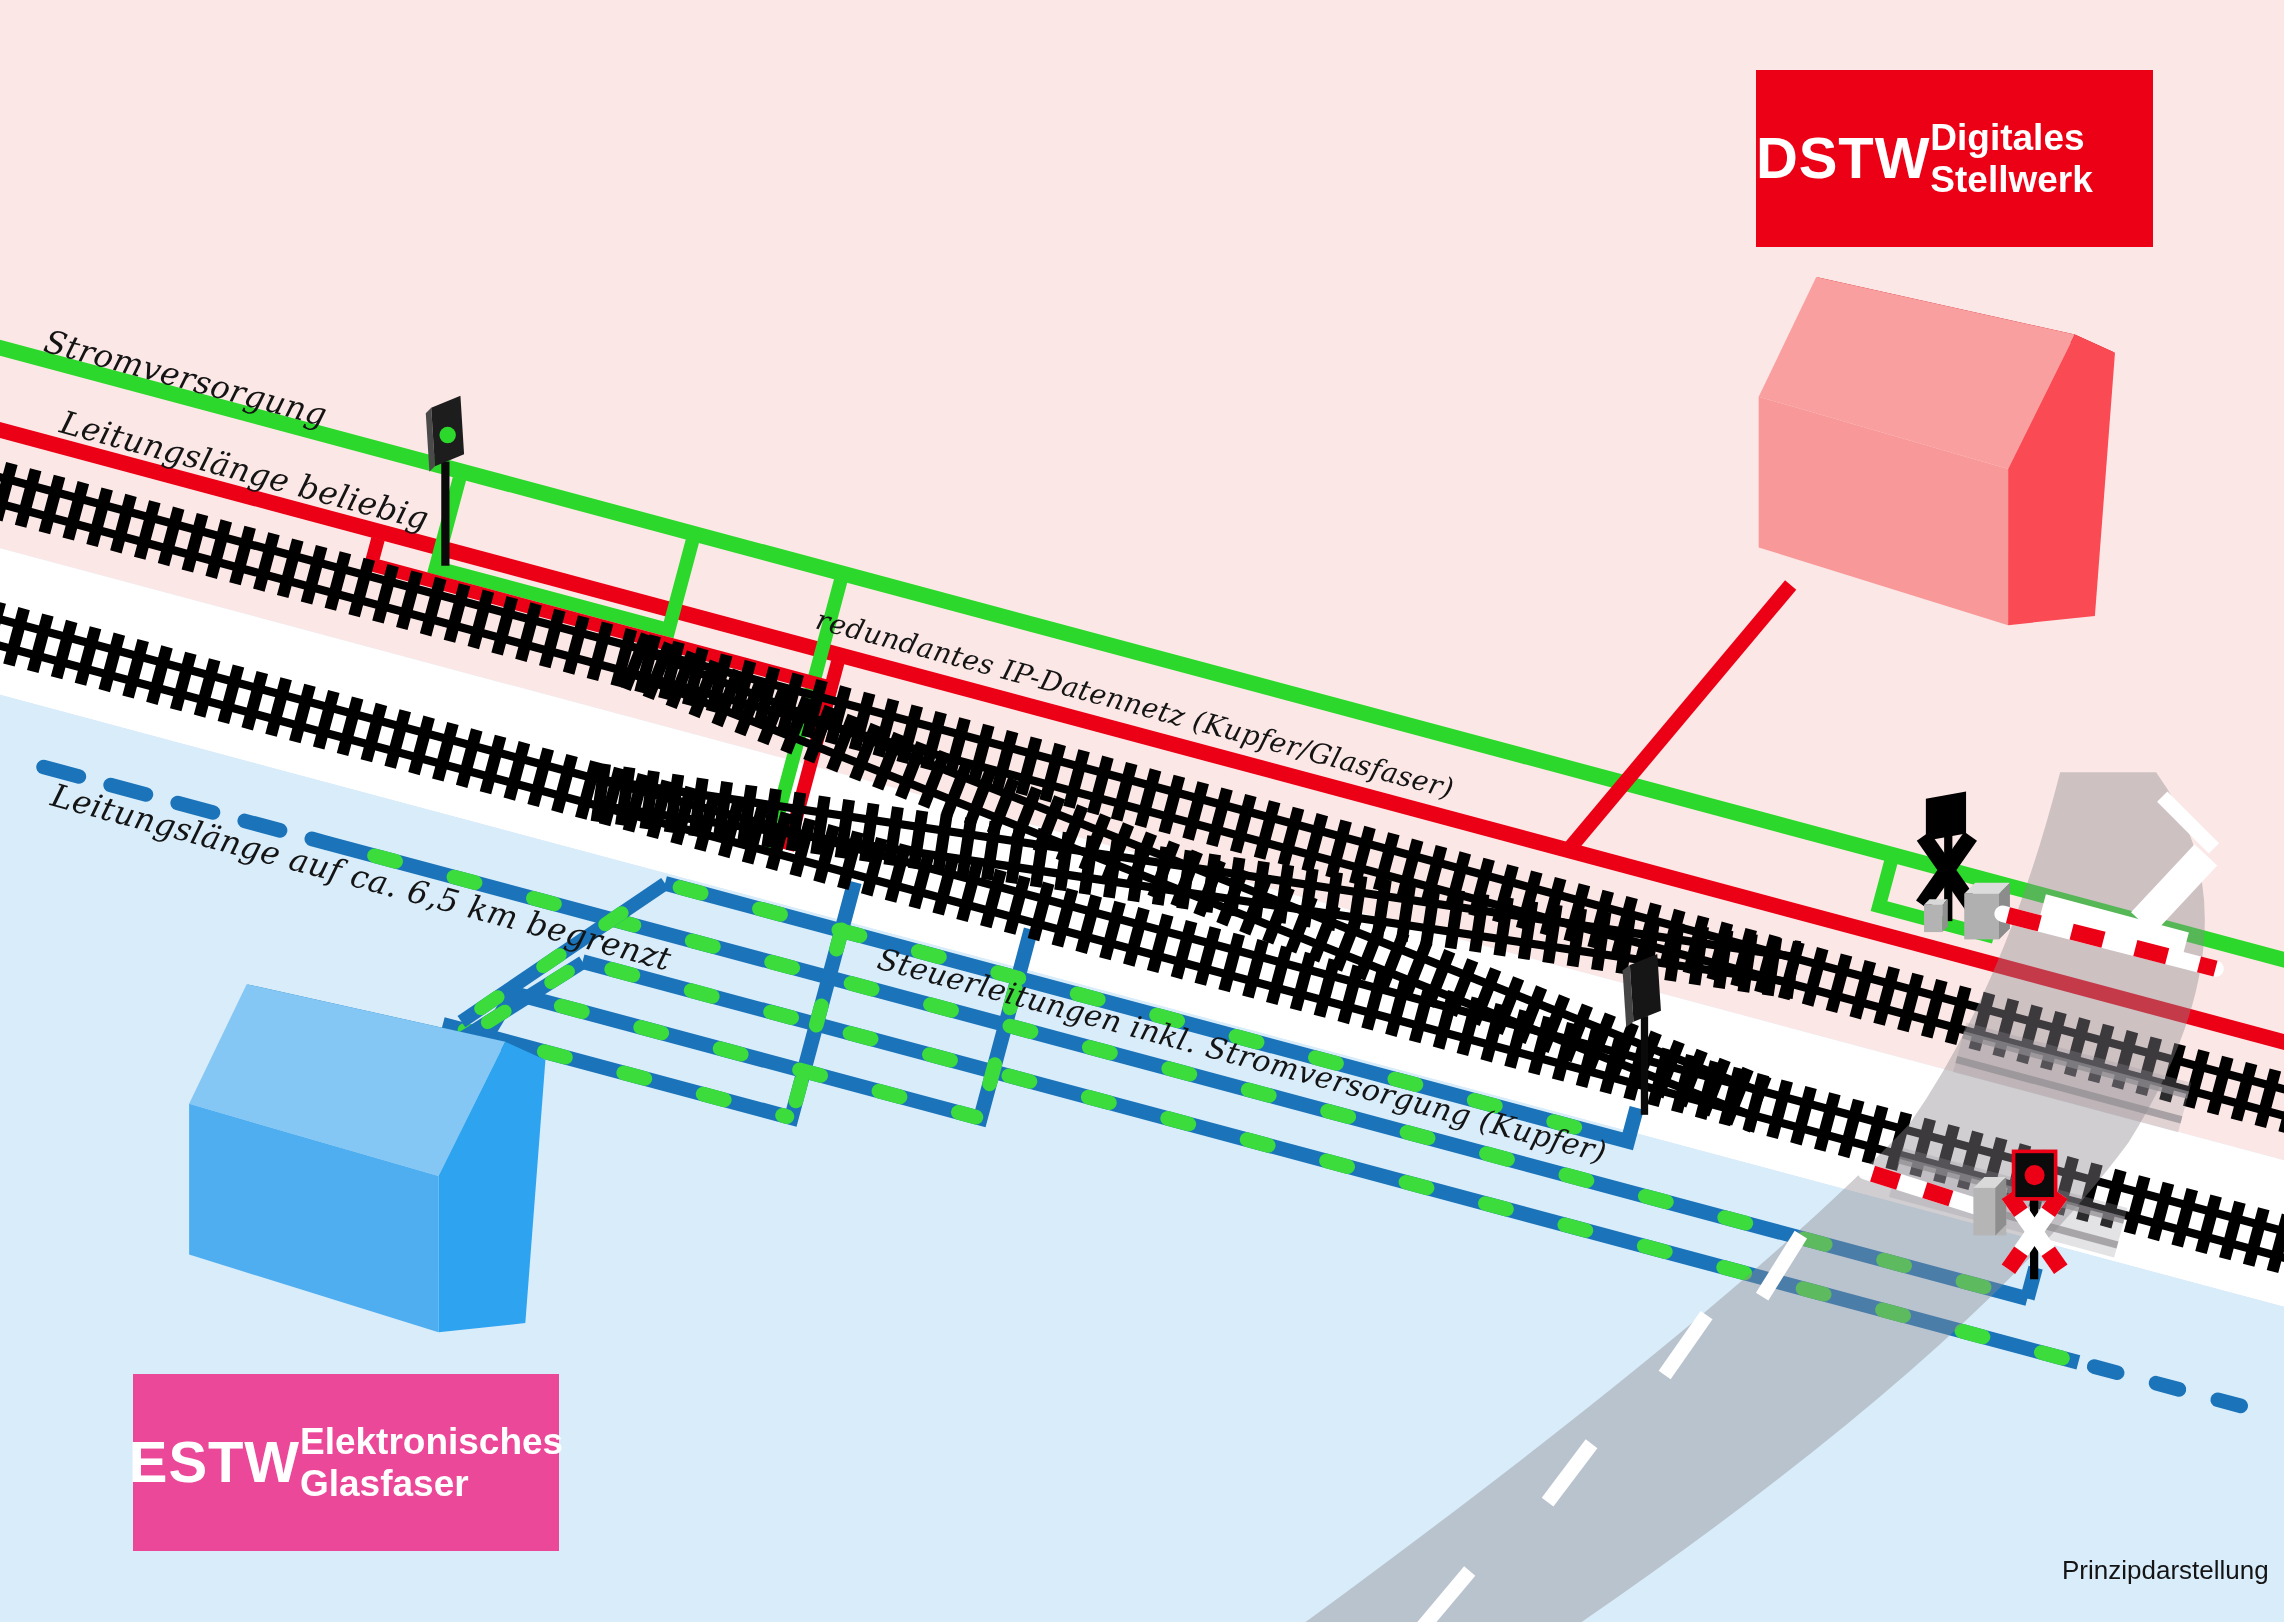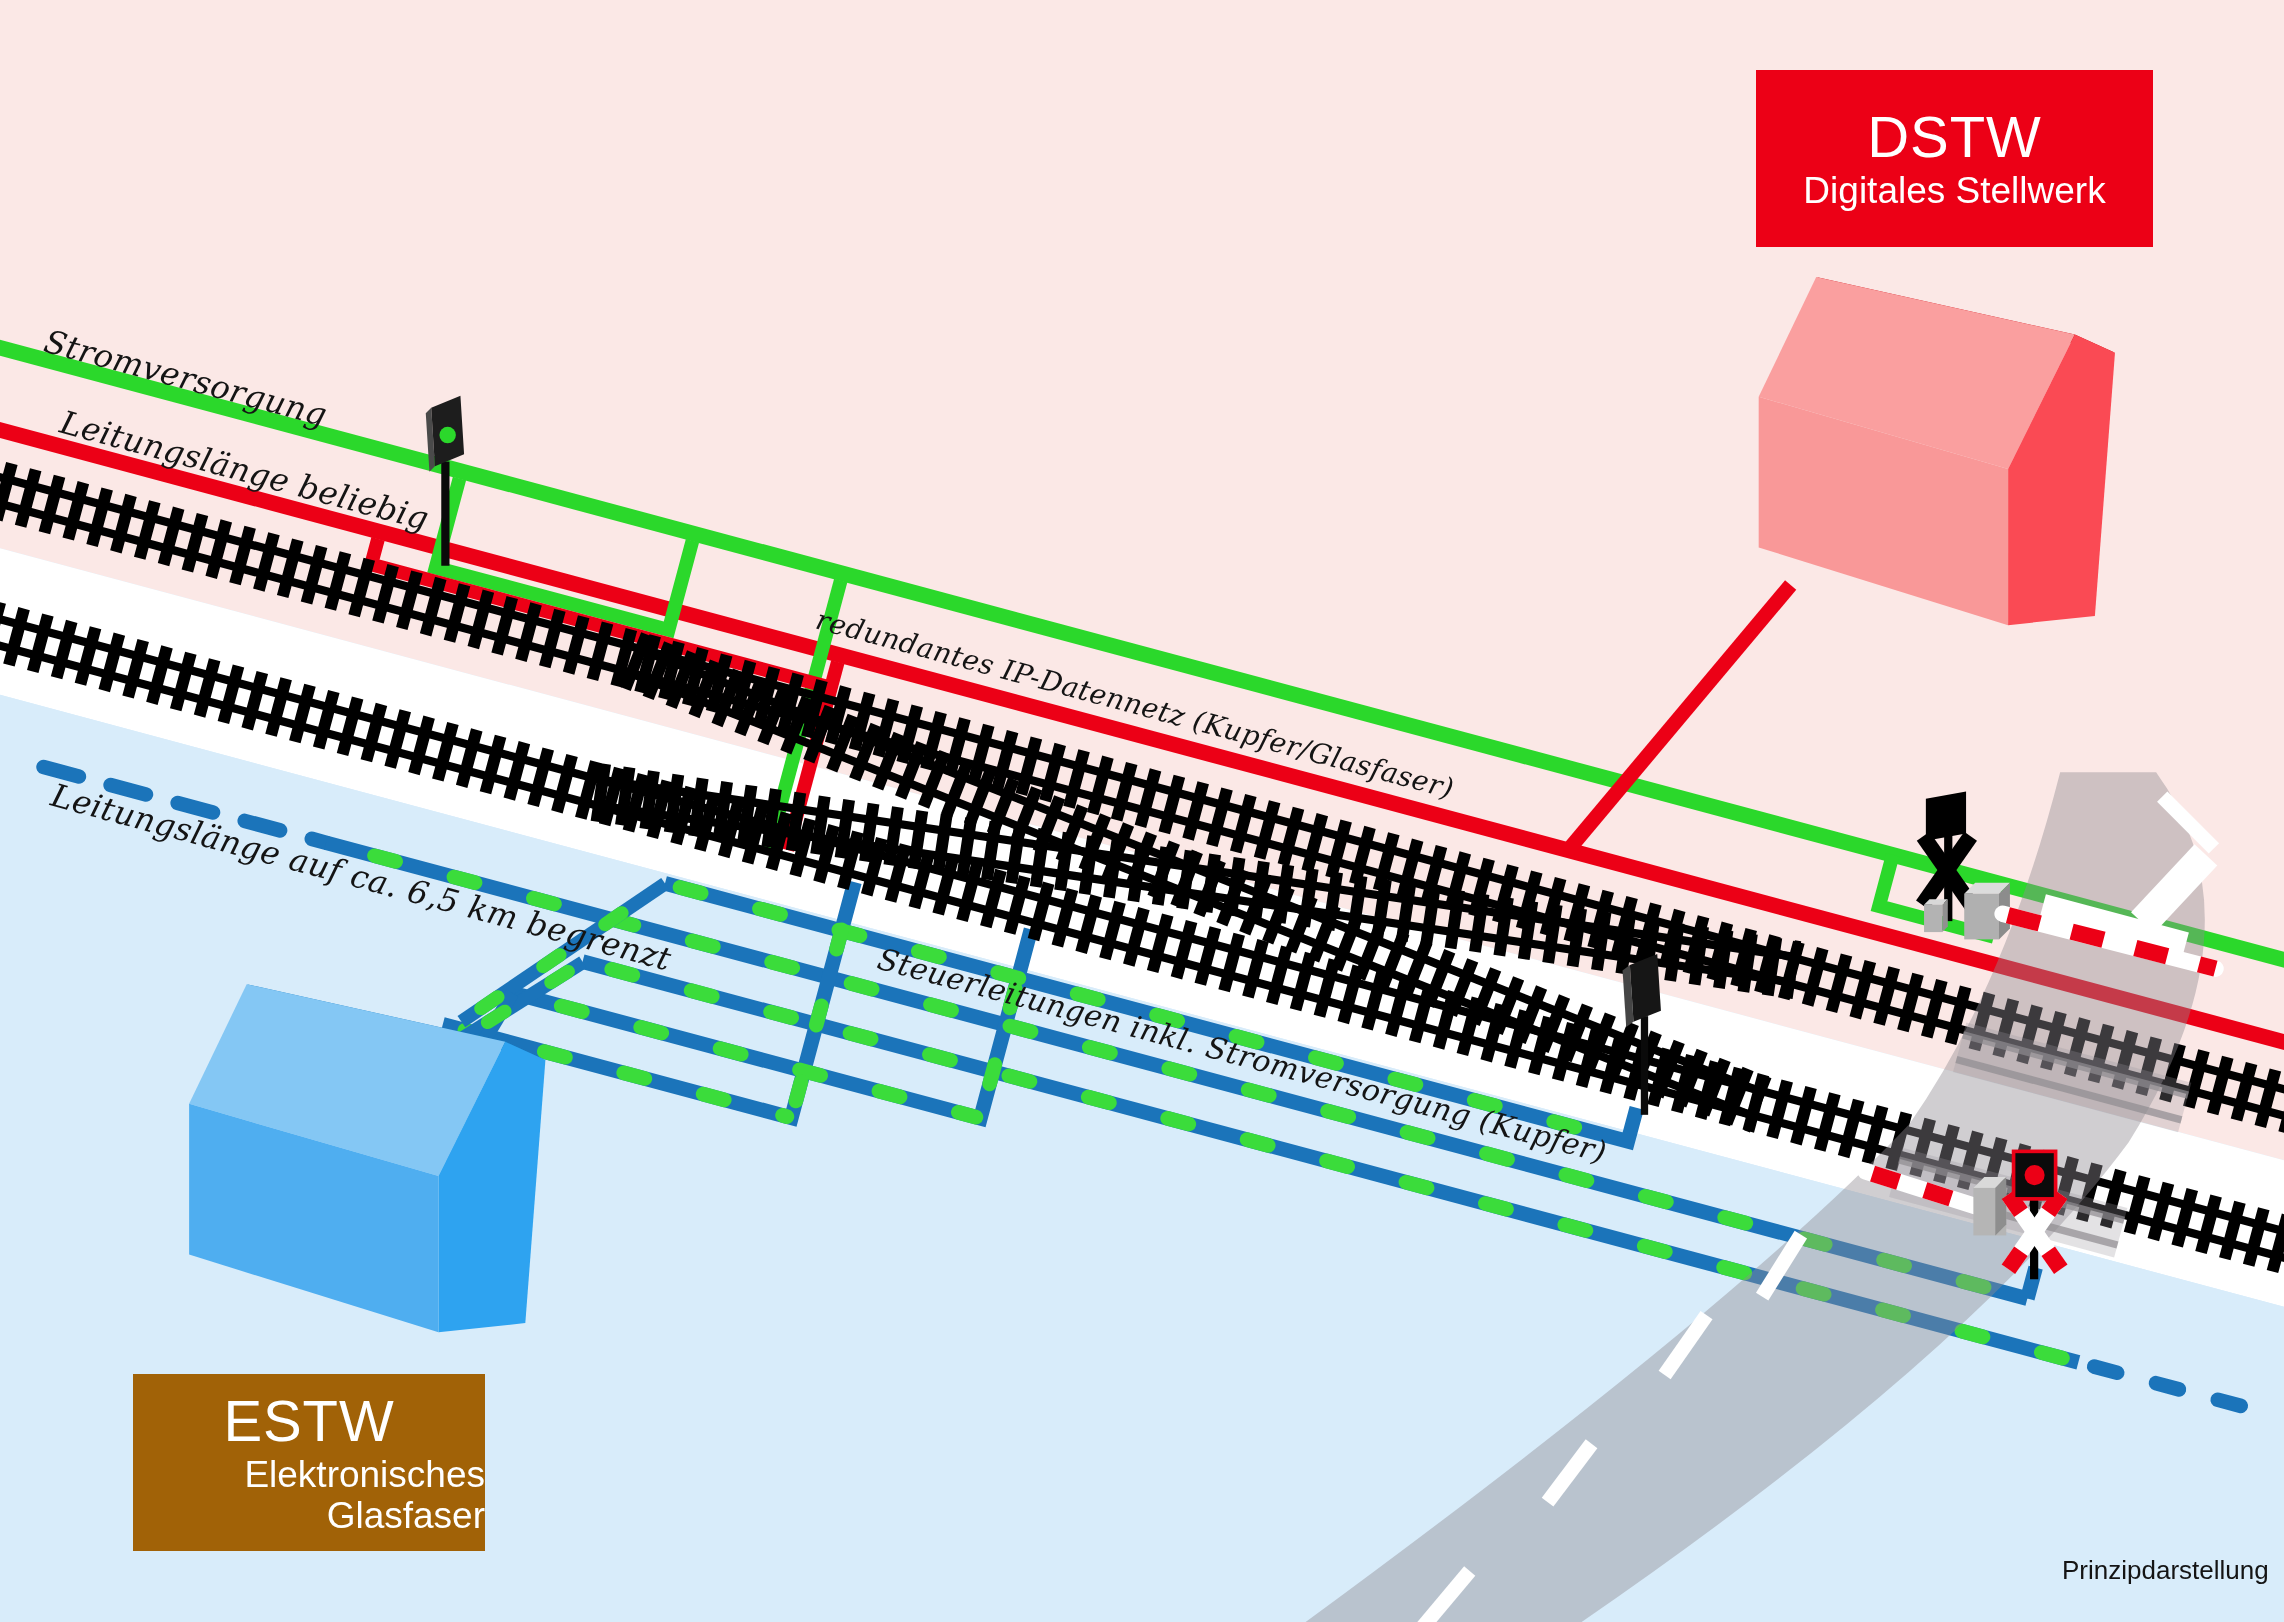--- a/index.html
+++ b/index.html
@@ -1,23 +1,23 @@
 <!DOCTYPE html>
 <html style="font-size:14.6px"><head>
 <meta charset="utf-8">
 <style>
   html,body{margin:0;padding:0;background:#fff}
   #stage{position:relative;width:2284px;height:1623px;overflow:hidden;background:#d8ecfa;font-family:"Liberation Sans",sans-serif}
   #stage svg{position:absolute;left:0;top:0}
   .lbl{position:absolute;font-family:"DejaVu Serif",serif;font-style:italic;color:#141414;white-space:nowrap;transform-origin:0 0;transform:rotate(15deg);letter-spacing:0.4px;pointer-events:none}
-  .titlebox{position:absolute;display:flex;flex-direction:column;align-items:center;justify-content:center;color:#fff;text-align:right;font-weight:normal;line-height:1.12;pointer-events:none}
+  .titlebox{position:absolute;display:flex;flex-direction:row;align-items:center;justify-content:center;color:#fff;text-align:left;font-weight:bold;line-height:1.12;pointer-events:none}
   .titlebox .abbr{font-size:58px;letter-spacing:0.9px}
   .titlebox .full{font-size:37px}
   #box-dstw{left:1756px;top:70px;width:397px;height:177px;background:#EC0016}
-  #box-estw{left:133px;top:1374px;width:352px;height:177px;background:#a16207}
+  #box-estw{left:133px;top:1374px;width:426px;height:177px;background:#ec4899}
   #lbl-power{left:50px;top:322px;font-size:32px}
   #lbl-beliebig{left:66px;top:403px;font-size:32px}
   #lbl-ip{left:821px;top:603px;font-size:28px}
   #lbl-begrenzt{left:57px;top:776px;font-size:32px}
   #lbl-steuer{left:883px;top:941px;font-size:30px}
   #footnote{position:absolute;left:2062px;top:1555px;font-size:26px;color:#141414;font-family:"Liberation Sans",sans-serif}
 </style>
 </head>
 <body>
 

